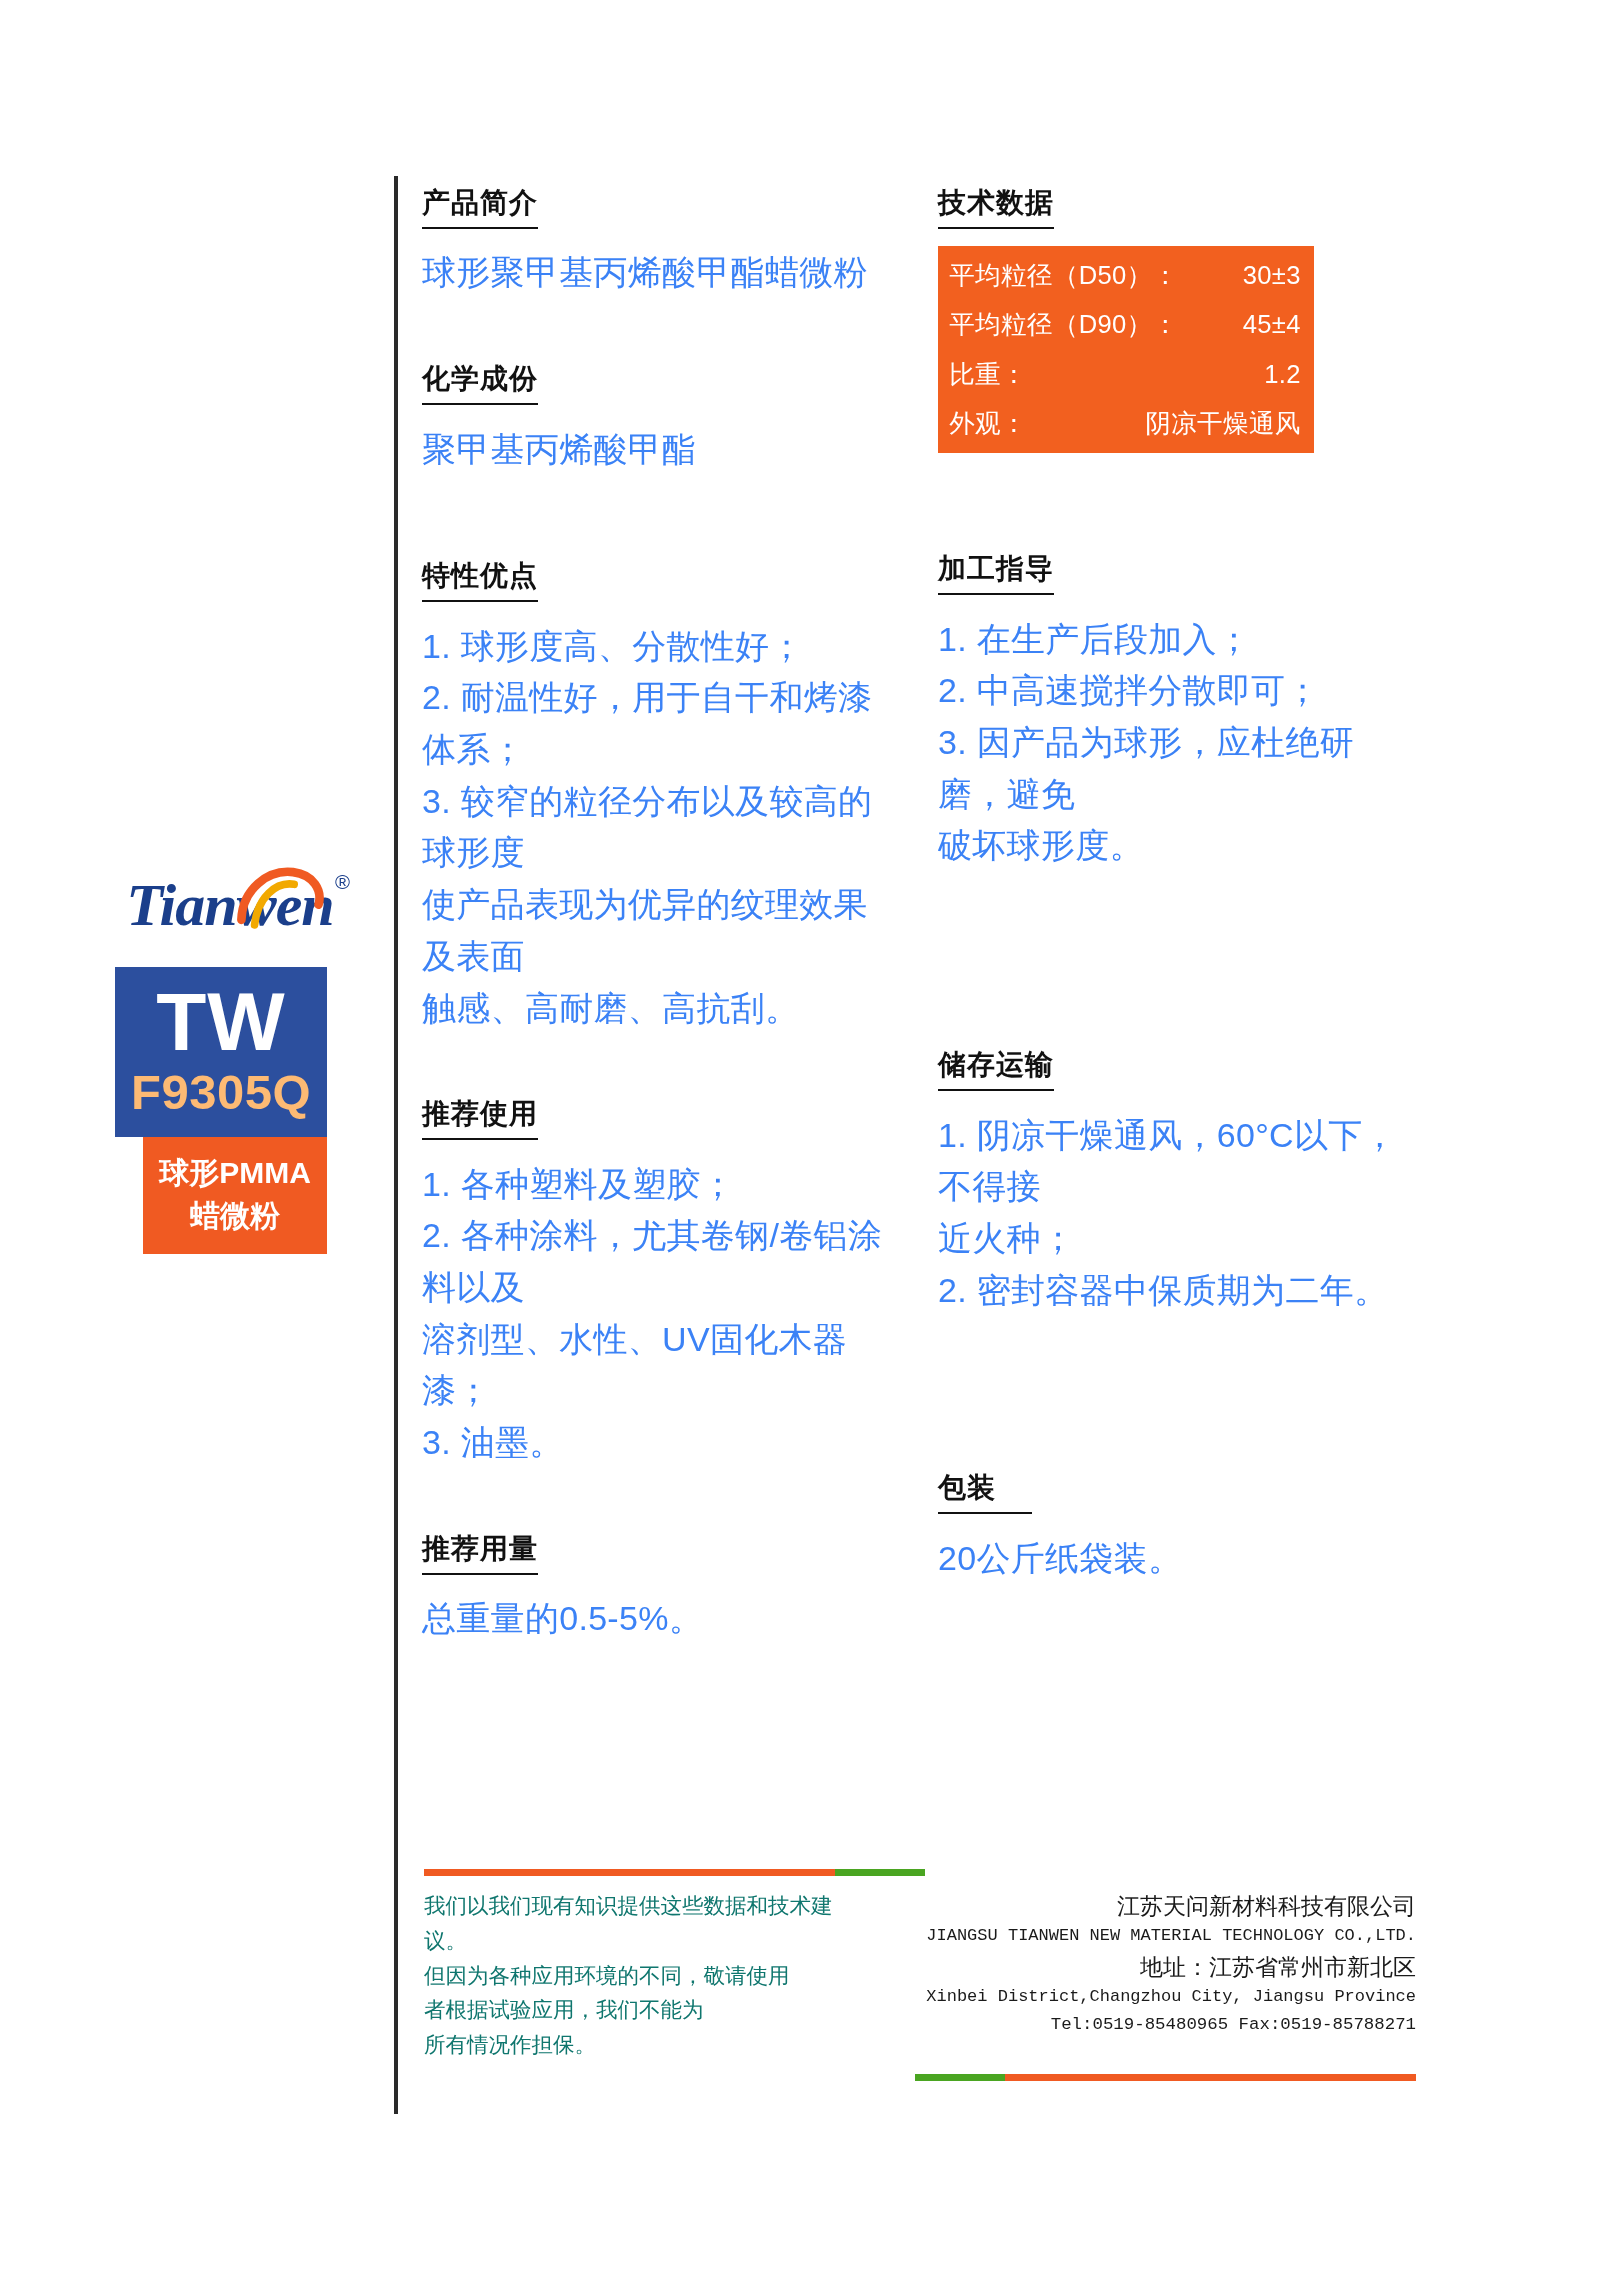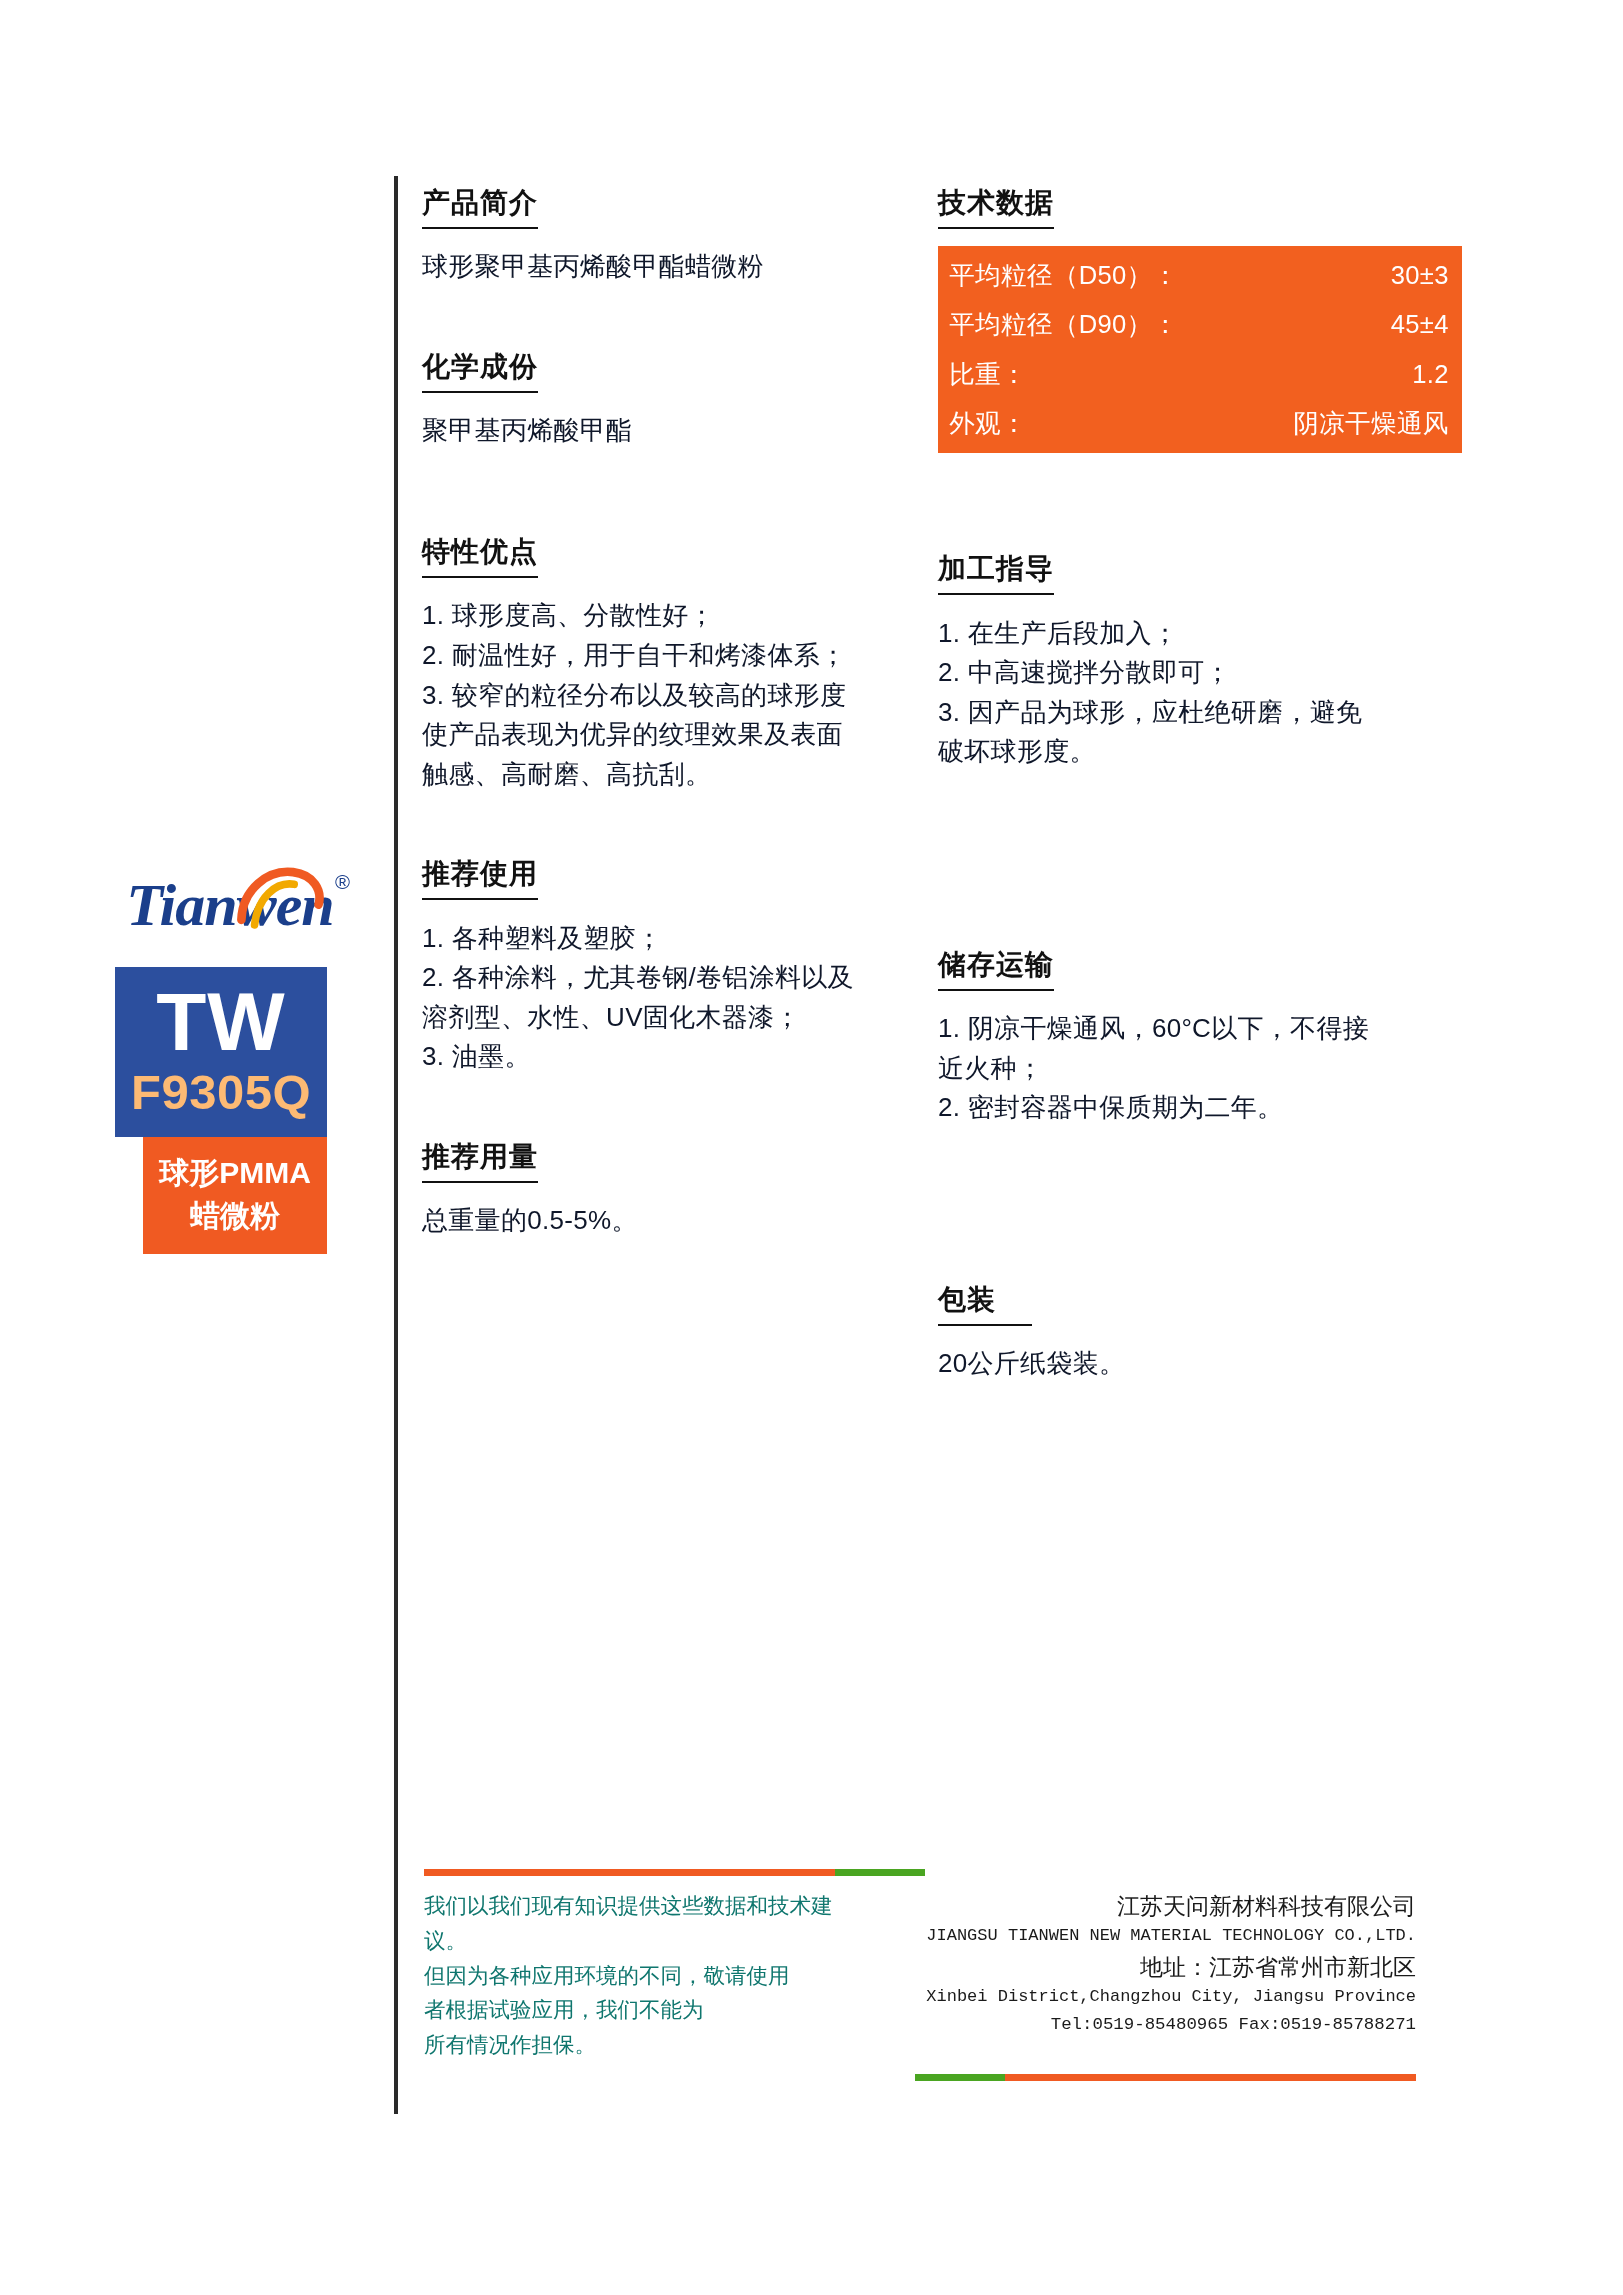--- a/index.html
+++ b/index.html
@@ -122,34 +122,34 @@
     font-weight: bold;
     color: #111111;
     display: inline-block;
     border-bottom: 2.6px solid #111111;
     padding-bottom: 5.1px;
     letter-spacing: 1px;
   }
   .sec-title.wide { padding-right: 36px; }
   .sec-body { margin-top: 18.4px; }
   .line {
-    font-size: 26px;
+    font-size: 34px;
     line-height: 1.52;
-    color: #0f172a;
+    color: #3b82f6;
     letter-spacing: 0.3px;
   }
   .gap-lg { height: 61px; }
   .gap-xl { height: 82px; }
   .gap-xxl { height: 97px; }
 
   
   .tech-table {
     margin-top: 17.4px;
     background: #f2601f;
-    width: 524px;
+    width: 376px;
     padding: 4.1px 0 5.1px 0;
   }
   .tech-row {
     display: flex;
     justify-content: space-between;
     align-items: center;
     padding: 7.2px 13.3px 7.2px 11.2px;
   }
   .tech-k, .tech-v {
     font-size: 25.6px;

